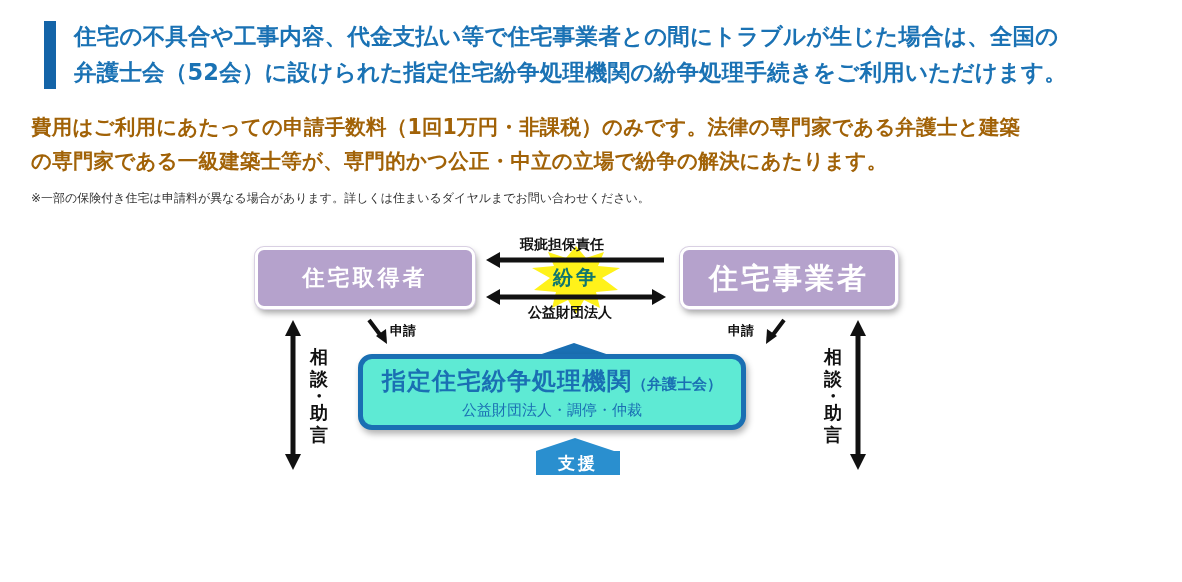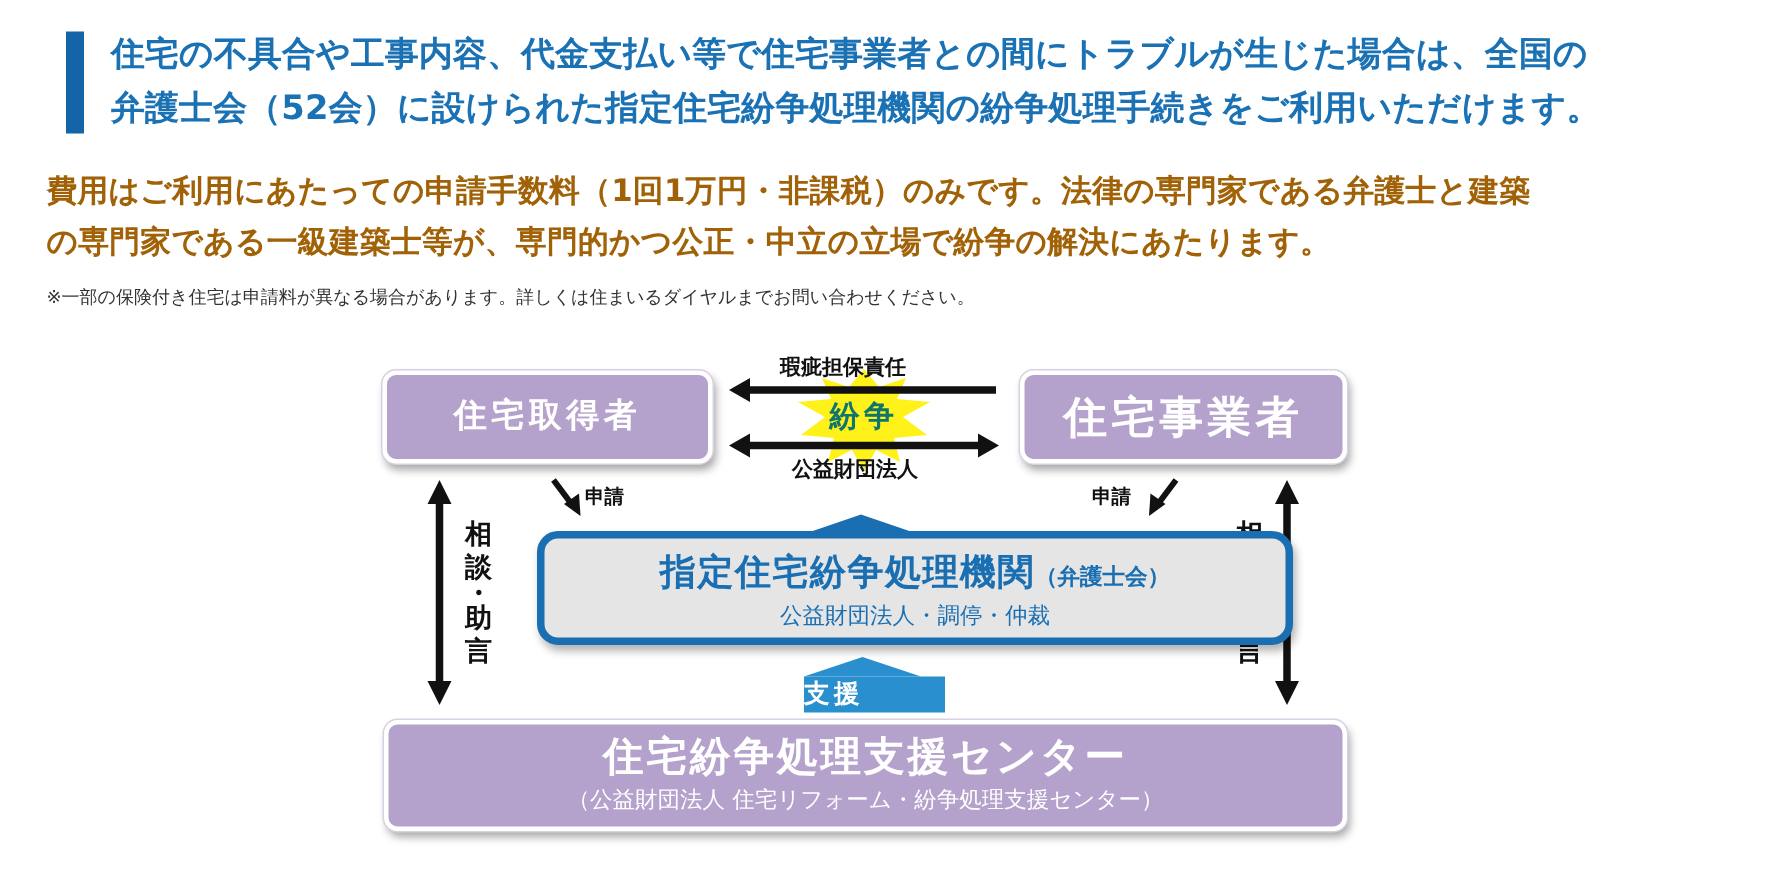--- a/index.html
+++ b/index.html
@@ -20,33 +20,33 @@
     box-shadow: 0 0 0 1px #d9d0e3, 2px 4px 6px rgba(0,0,0,0.35);
     color: #ffffff; font-weight: bold; text-align: center;
   }
   .box-acquirer { left: 255px; top: 247px; width: 220px; height: 62px; font-size: 22px; line-height: 56px; letter-spacing: 3px; }
   .box-business { left: 680px; top: 247px; width: 218px; height: 62px; font-size: 29px; line-height: 56px; letter-spacing: 3px; }
   .box-center { left: 256px; top: 480px; width: 642px; height: 74px; }
   .box-center .title { font-size: 27px; line-height: 34px; margin-top: 5px; letter-spacing: 2px; }
   .box-center .sub { font-size: 15px; line-height: 22px; font-weight: normal; }
 
   .core-box {
-    position: absolute; left: 358px; top: 354px; width: 504px; height: 76px;
-    background: #e5e5e5; border: 5px solid #1a6fb3; border-radius: 14px;
+    position: absolute; left: 358px; top: 354px; width: 388px; height: 76px;
+    background: #5eead4; border: 5px solid #1a6fb3; border-radius: 14px;
     box-shadow: 2px 4px 6px rgba(0,0,0,0.3);
     text-align: center; color: #1a6fb3;
   }
   .core-box .title { font-size: 24px; font-weight: bold; line-height: 32px; margin-top: 6px; letter-spacing: 1px; }
   .core-box .title .paren { font-size: 15px; font-weight: bold; letter-spacing: 0; }
   .core-box .sub { font-size: 15px; line-height: 20px; color: #1a6fb3; }
   .core-roof { position: absolute; left: 536px; top: 343px; width: 0; height: 0;
     border-left: 38px solid transparent; border-right: 38px solid transparent; border-bottom: 13px solid #1a6fb3; }
 
   .support-tag { position: absolute; left: 536px; top: 440px; width: 78px; height: 35px; }
-  .support-tag .label { position: absolute; left: 0; top: 11px; width: 94px; height: 24px; background: #2a8fcf; color: #fff; font-weight: bold; font-size: 17px; line-height: 24px; letter-spacing: 3px; }
+  .support-tag .label { position: absolute; left: 0; top: 11px; width: 84px; height: 24px; background: #2a8fcf; color: #fff; font-weight: bold; font-size: 17px; text-align: center; line-height: 24px; letter-spacing: 3px; }
 
   .dispute-label { position: absolute; font-size: 14px; font-weight: bold; color: #111; white-space: nowrap; }
   .apply-label { position: absolute; font-size: 13px; font-weight: bold; color: #111; }
   .vertical-label { position: absolute; font-size: 18px; font-weight: bold; color: #111; width: 22px; text-align: center; line-height: 22px; }
   .dispute-word { position: absolute; left: 544px; top: 264px; width: 64px; font-size: 20px; font-weight: bold; color: #0f766e; text-align: center; letter-spacing: 3px; }
 </style>
 </head>
 <body>
 
 <div class="headline">
@@ -127,17 +127,13 @@
   <div class="core-roof"></div>
   <div class="core-box">
     <div class="title"><span>指定住宅紛争処理機関</span><span class="paren">（弁護士会）</span></div>
     <div class="sub">公益財団法人・調停・仲裁</div>
   </div>
 
   <div class="support-tag">
     <div class="label">支援</div>
   </div>
 
-  <div class="purple-box box-center">
-    <div class="title">住宅紛争処理支援センター</div>
-    <div class="sub">（公益財団法人 住宅リフォーム・紛争処理支援センター）</div>
-  </div>
 </div>
 
 </body></html>

